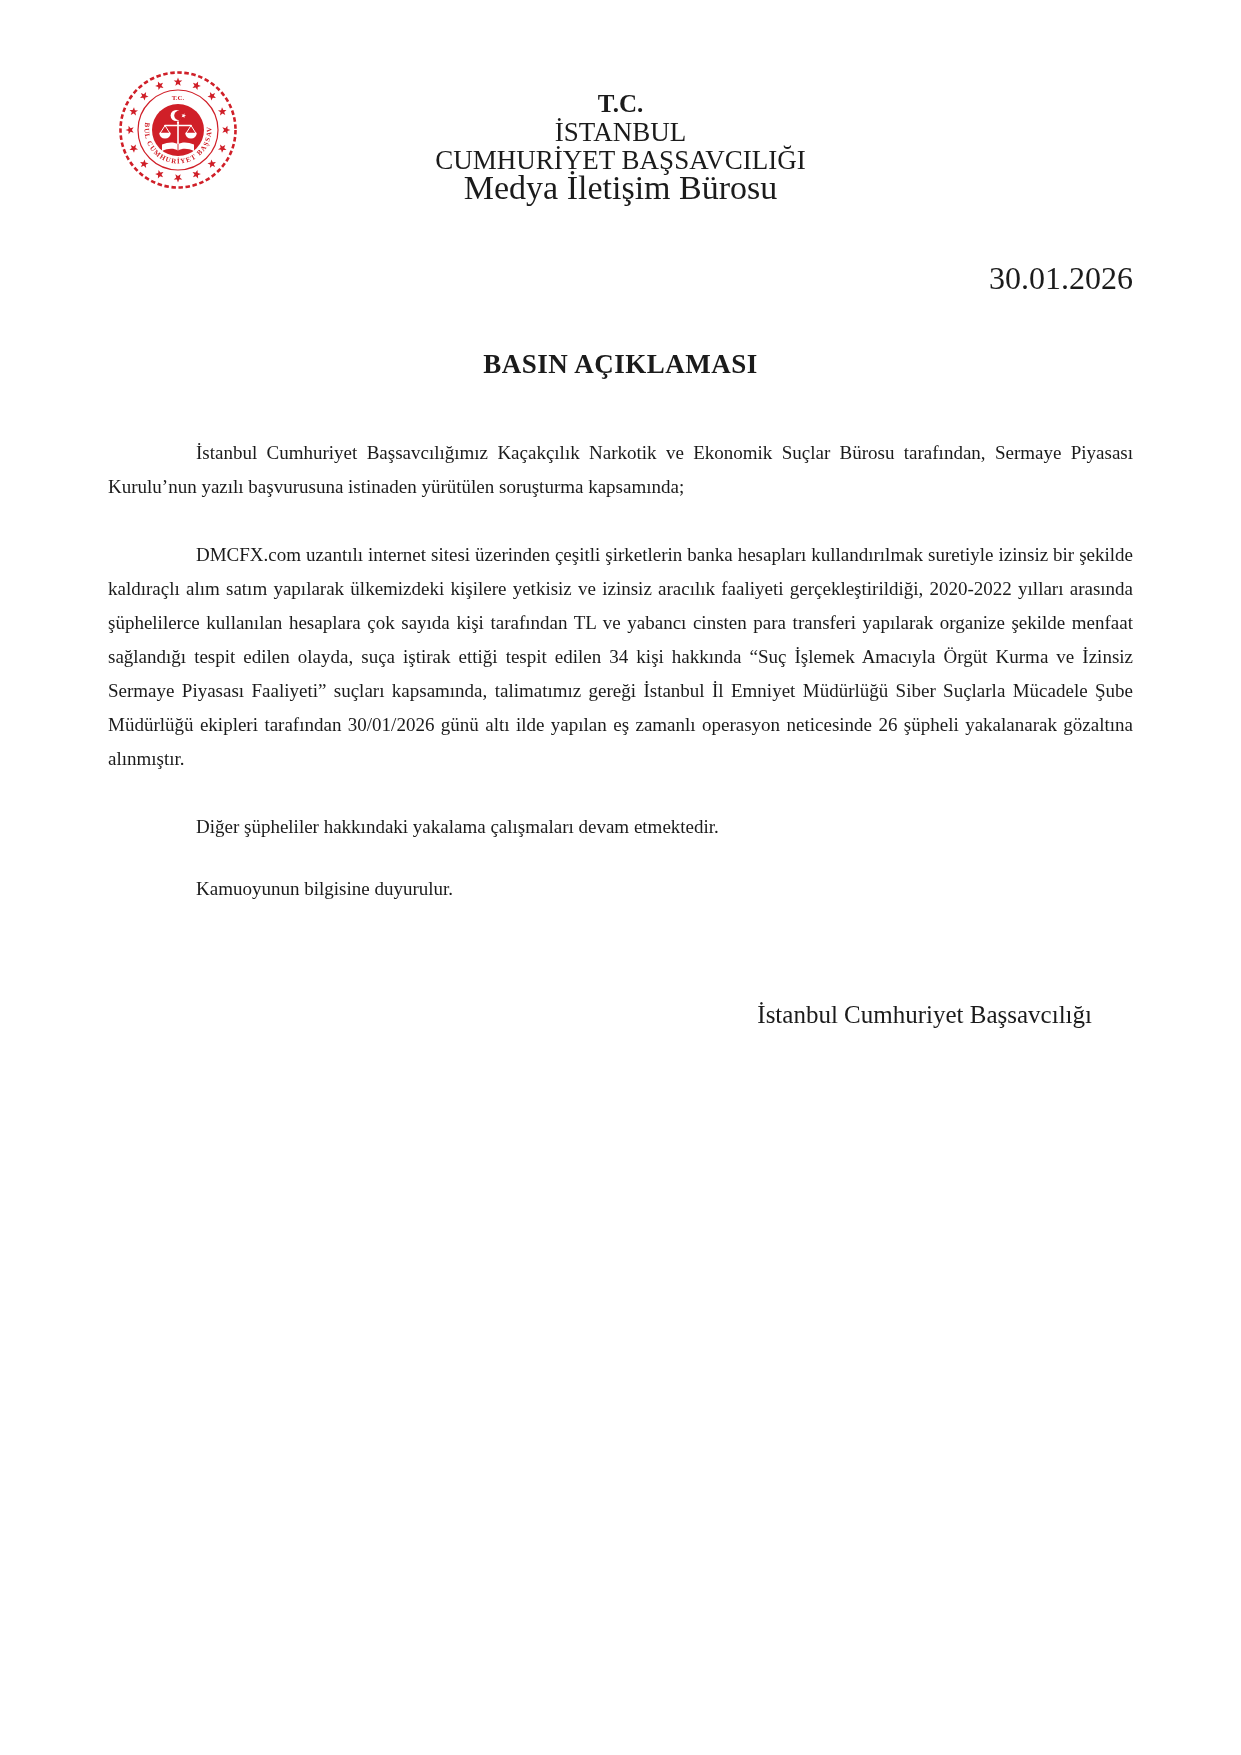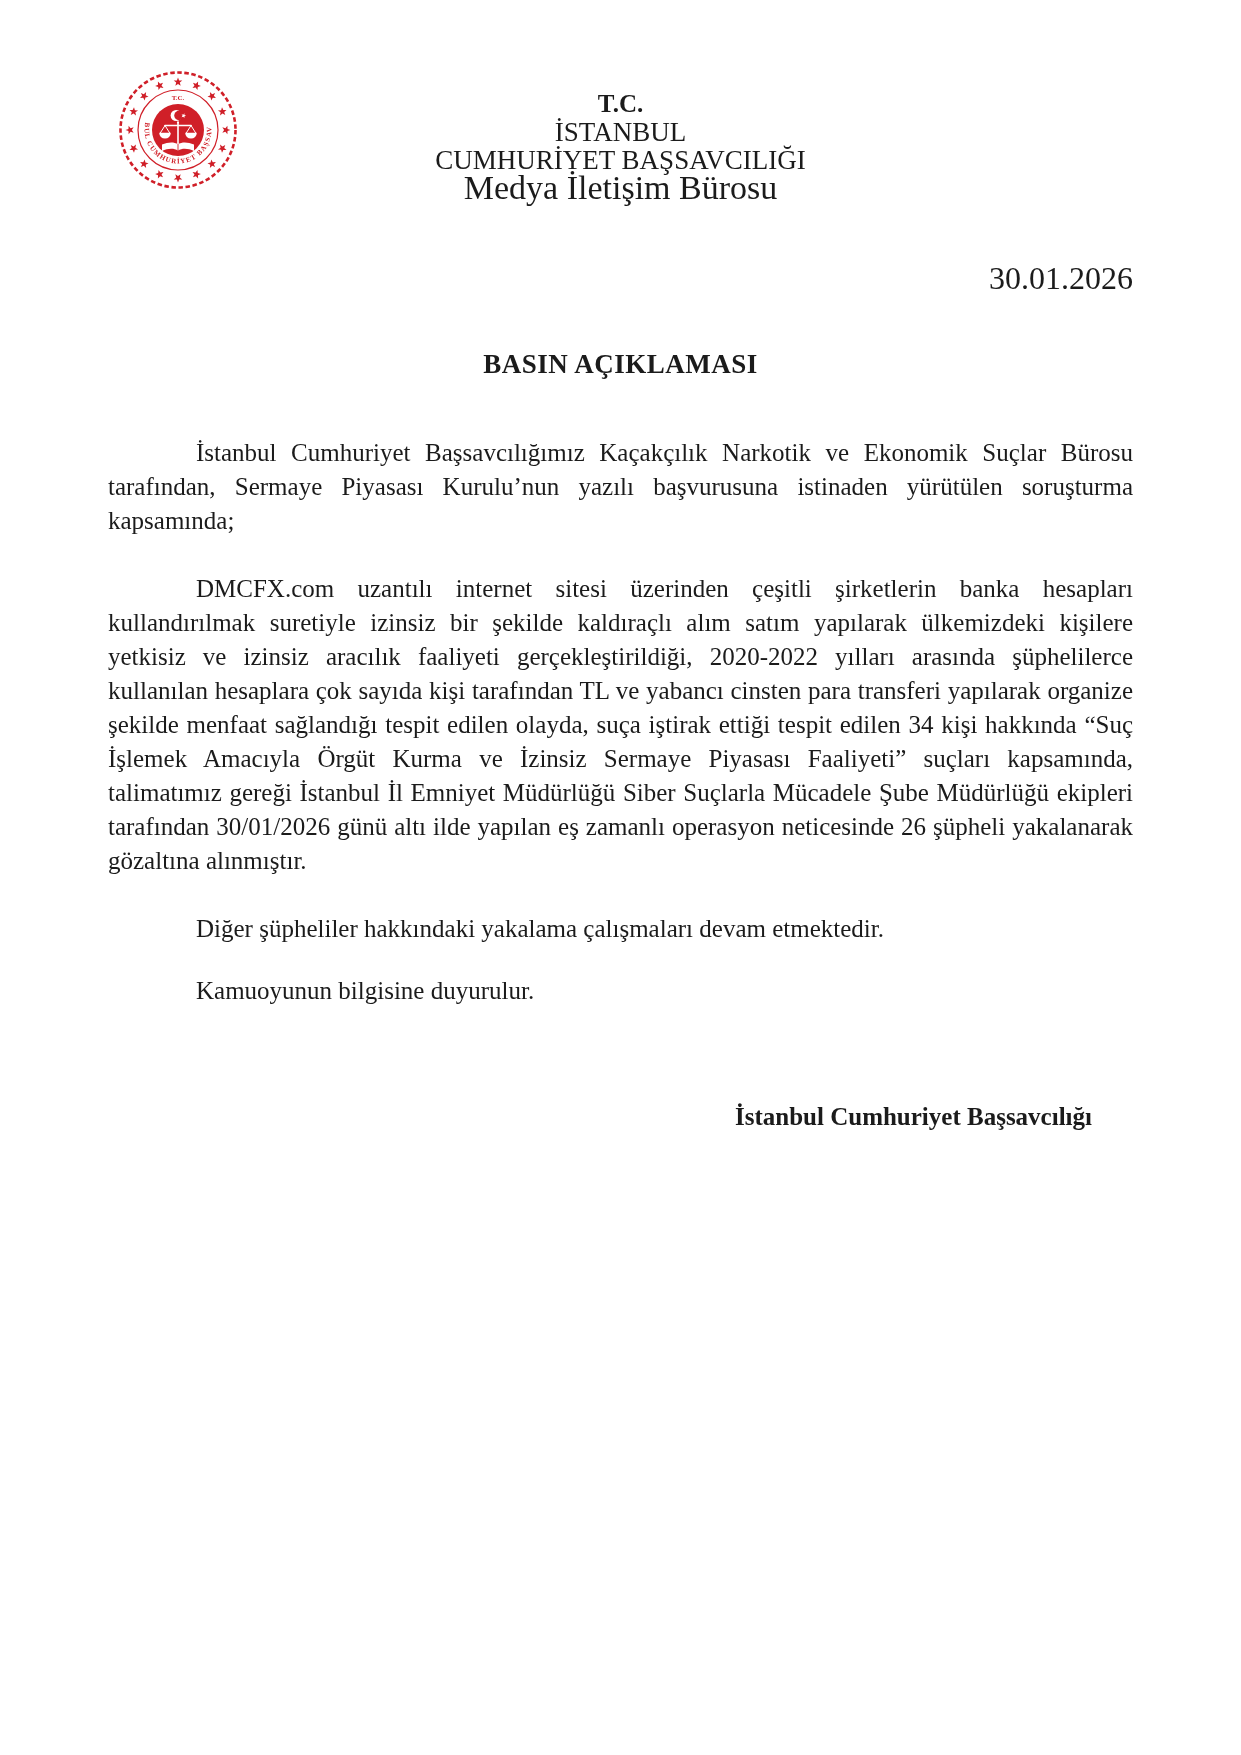--- a/index.html
+++ b/index.html
@@ -48,34 +48,34 @@
     font-weight: bold;
     font-size: 27px;
     line-height: 28px;
     letter-spacing: 0.5px;
   }
 
   
   .body-text { margin-top: 58px; }
   .body-text p {
     margin: 0 0 34px 0;
-    font-size: 25px;
+    font-size: 19px;
     line-height: 34px;
     text-align: justify;
     text-align-last: left;
     text-indent: 88px;
   }
   .body-text p.tight { margin-bottom: 28px; }
 
   
   .signature {
     margin-top: 95px;
     text-align: right;
     padding-right: 41px;
-    font-weight: bold;
+    font-weight: normal;
     font-size: 25px;
     line-height: 28px;
   }
 </style>
 </head>
 <body>
 
 <div class="page">
 
   <svg class="emblem" viewBox="-62 -62 124 124" xmlns="http://www.w3.org/2000/svg" xmlns:xlink="http://www.w3.org/1999/xlink">

